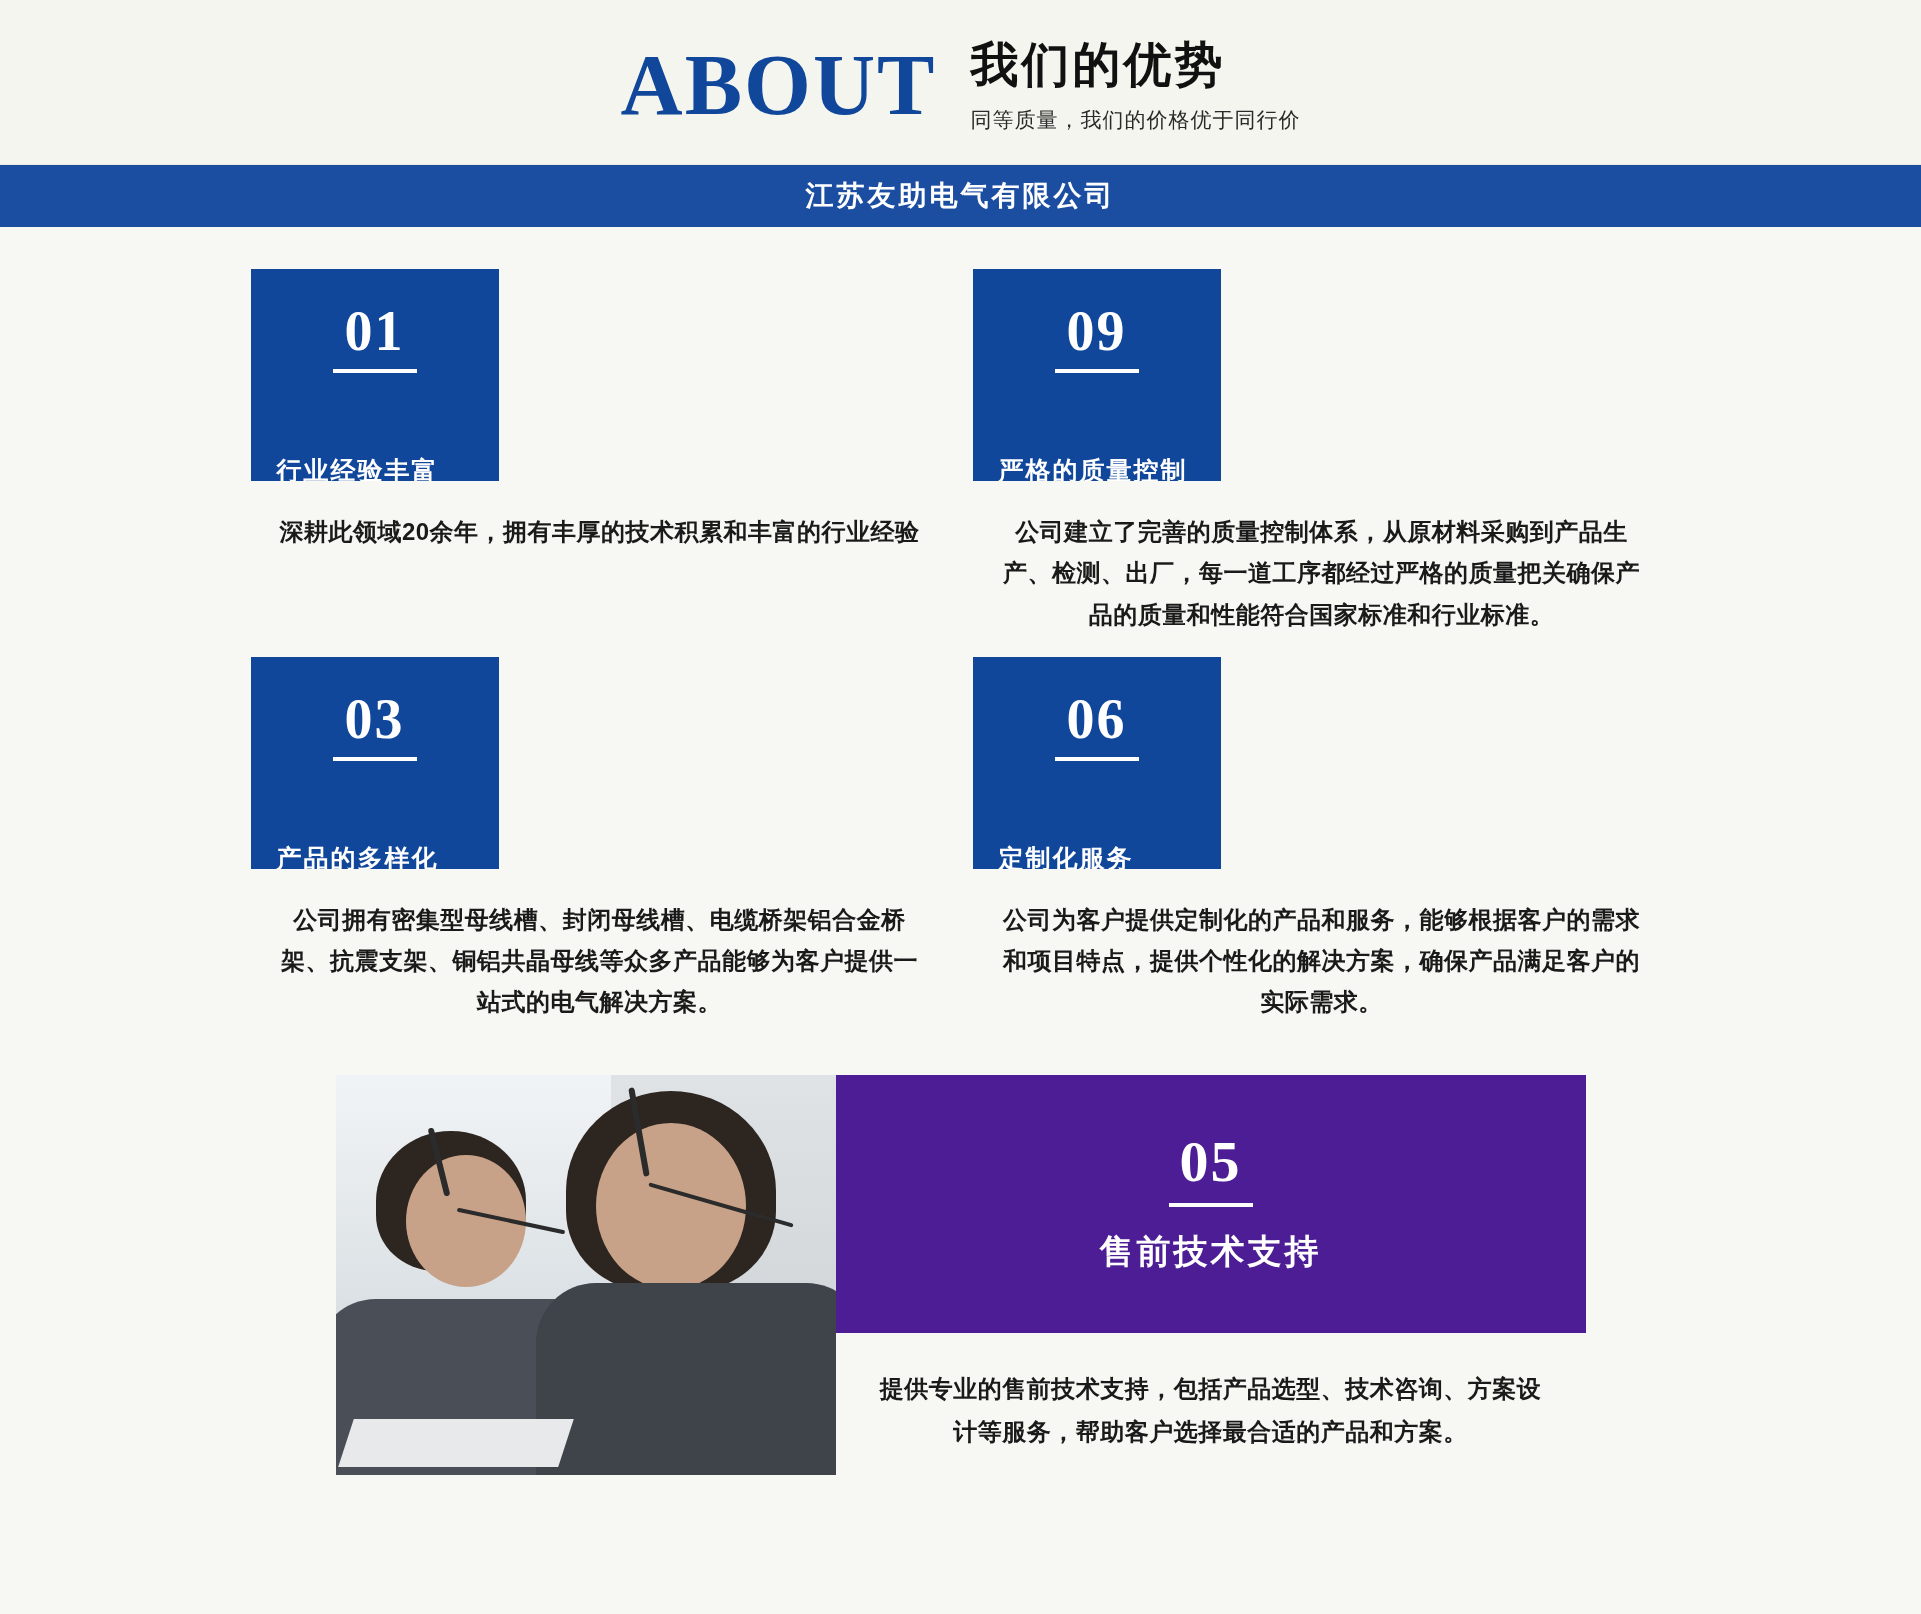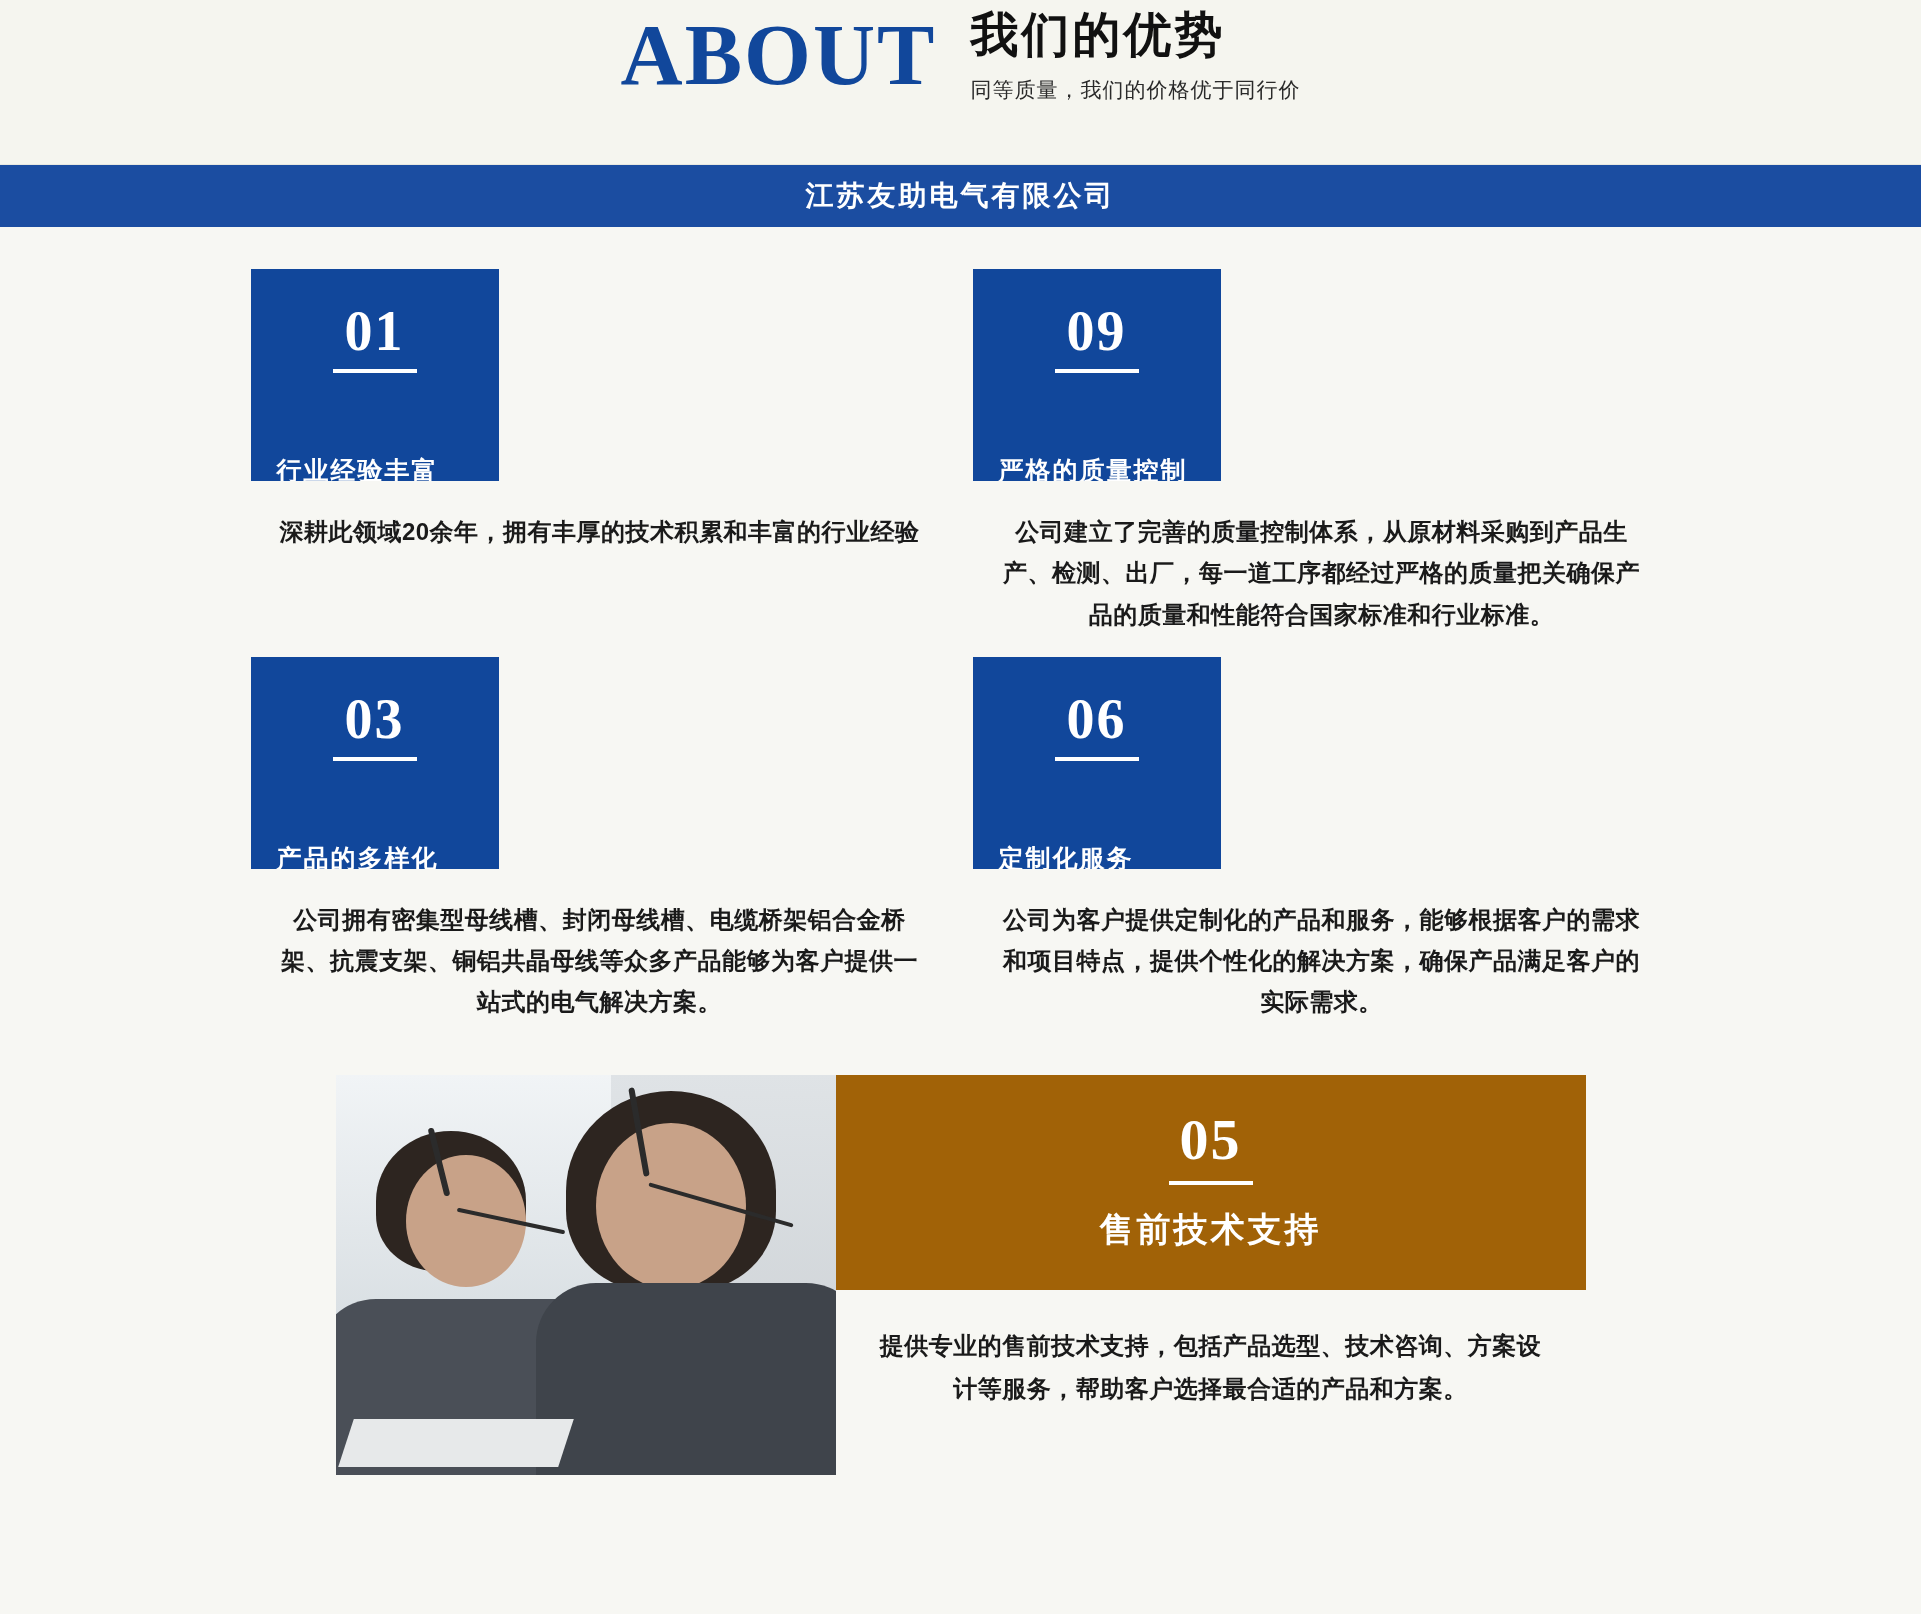--- a/index.html
+++ b/index.html
@@ -18,21 +18,21 @@
     width: 1921px;
     position: relative;
     background: #f7f7f3;
   }
 
   
   .header {
     height: 164px;
     background: #f5f5ef;
     display: flex;
-    align-items: flex-start;
+    align-items: center;
     justify-content: center;
     border-bottom: 1px solid #e8e8e0;
   }
   .header-inner {
     display: flex;
     align-items: flex-start;
     gap: 34px;
   }
   .about-word {
     font-family: "Liberation Serif", serif;
@@ -171,23 +171,23 @@
     overflow: hidden;
     position: relative;
     background: #b6bcc2;
   }
   .card5-right {
     flex: 1;
     display: flex;
     flex-direction: column;
   }
   .badge5 {
-    background: #a16207;
+    background: #4c1d95;
     color: #fff;
-    height: 215px;
+    height: 258px;
     display: flex;
     flex-direction: column;
     align-items: center;
     justify-content: center;
     gap: 22px;
   }
   .badge5 .badge-num {
     font-size: 58px;
     padding-bottom: 16px;
   }

